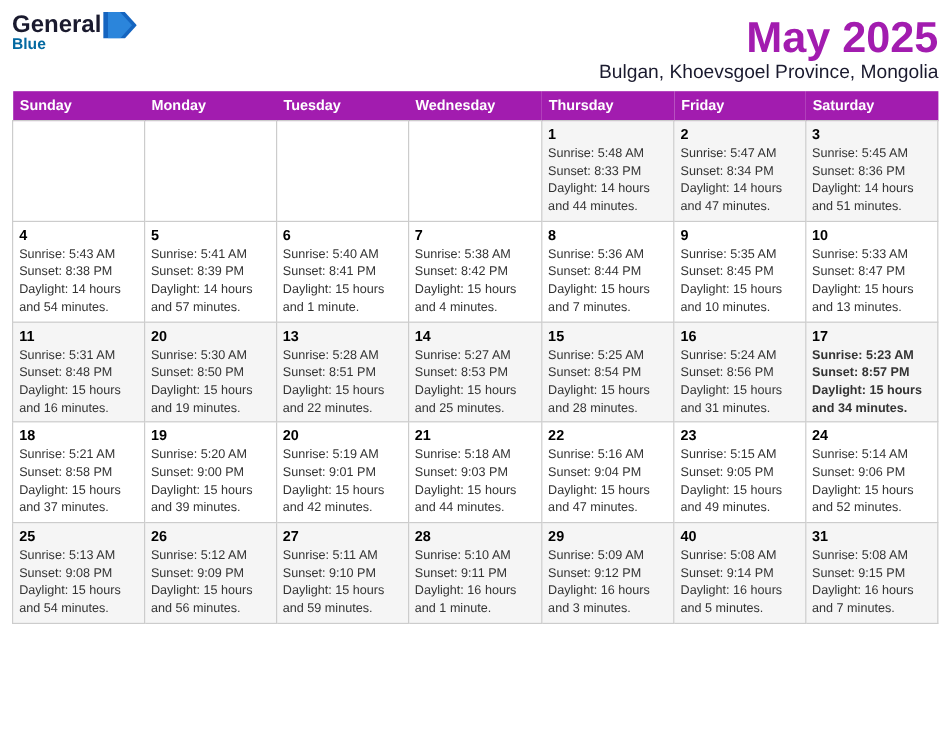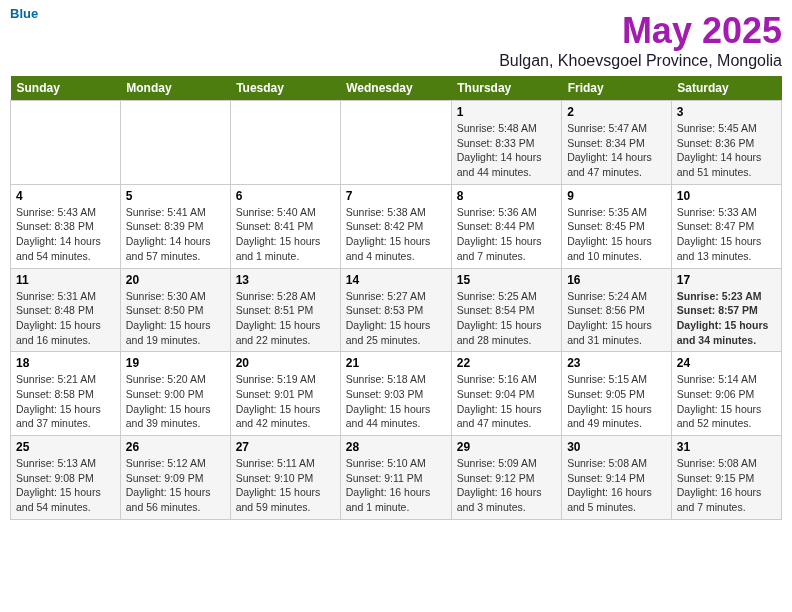--- a/index.html
+++ b/index.html
@@ -36,21 +36,21 @@
     .title-location {
       font-size: 16px;
       color: #1a1a2e;
     }
     table {
       width: 100%;
       border-collapse: collapse;
       font-size: 11px;
     }
     thead tr th {
-      background: #4d7c0f;
+      background: #a21caf;
       color: #fff;
       text-align: left;
       padding: 5px 6px;
       font-size: 12px;
       font-weight: bold;
     }
     tbody tr td {
       border: 1px solid #ccc;
       vertical-align: top;
       padding: 4px 5px;
@@ -74,20 +74,27 @@
     }
     .empty-cell {
       background: #fff !important;
     }
   </style>
 </head>
 <body>
 
 <div class="header">
   <div class="logo">
+    <div class="logo-row">
+      <span style="font-size:20px;font-weight:bold;color:#1a1a2e;">General</span>
+      <svg width="28" height="22" viewBox="0 0 28 22" style="margin-left:2px;margin-top:-2px;">
+        <polygon points="0,0 18,0 28,11 18,22 0,22" fill="#1565c0"></polygon>
+        <polygon points="4,0 14,0 24,11 14,22 4,22" fill="#42a5f5" opacity="0.5"></polygon>
+      </svg>
+    </div>
     <span style="font-size:13px;font-weight:bold;color:#0369a1;margin-top:-4px;">Blue</span>
   </div>
   <div class="title-block">
     <div class="title-month">May 2025</div>
     <div class="title-location">Bulgan, Khoevsgoel Province, Mongolia</div>
   </div>
 </div>
 
 <table>
   <thead>
@@ -283,21 +290,21 @@
 Sunset: 9:11 PM
 Daylight: 16 hours and 1 minute.</div>
         </td>
         <td>
           <span class="day-number">29</span>
           <div class="day-info" style="white-space: pre-line;">Sunrise: 5:09 AM
 Sunset: 9:12 PM
 Daylight: 16 hours and 3 minutes.</div>
         </td>
         <td>
-          <span class="day-number">30</span>
+          <span class="day-number">40</span>
           <div class="day-info" style="white-space: pre-line;">Sunrise: 5:08 AM
 Sunset: 9:14 PM
 Daylight: 16 hours and 5 minutes.</div>
         </td>
         <td>
           <span class="day-number">31</span>
           <div class="day-info" style="white-space: pre-line;">Sunrise: 5:08 AM
 Sunset: 9:15 PM
 Daylight: 16 hours and 7 minutes.</div>
         </td>

